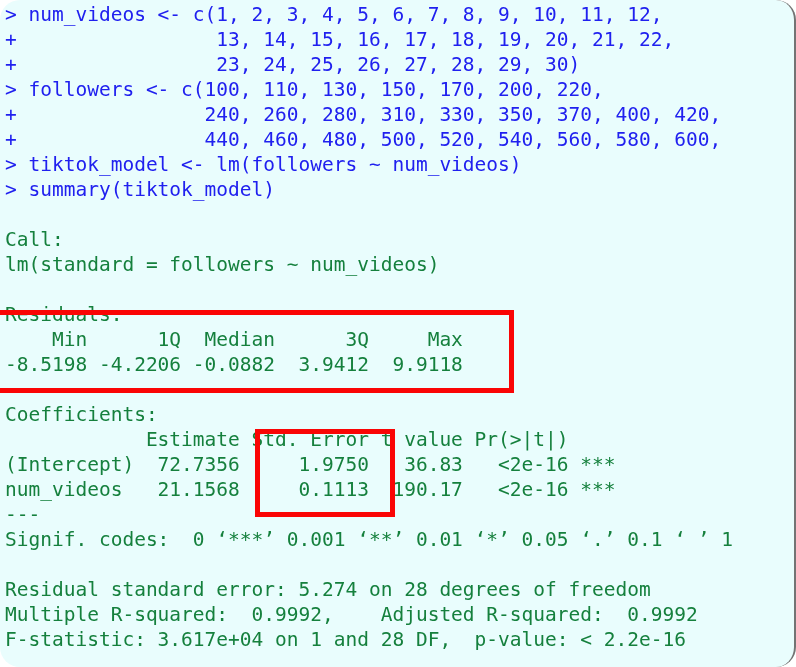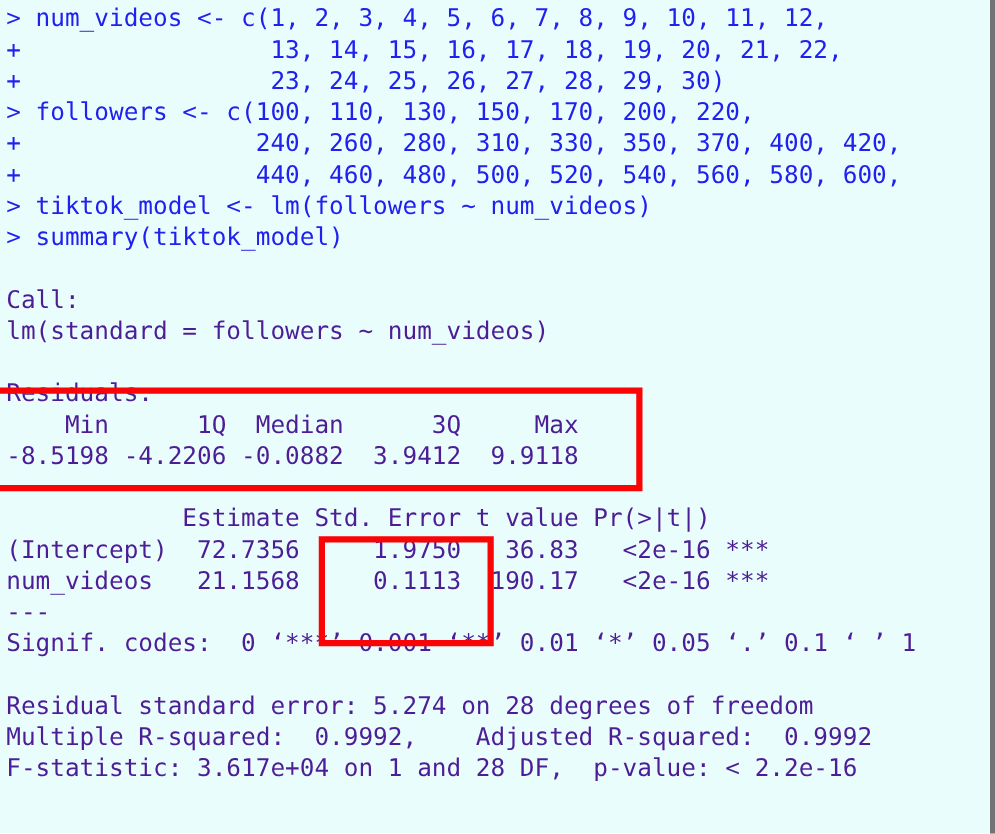--- a/index.html
+++ b/index.html
@@ -7,37 +7,38 @@
     margin: 0;
     padding: 0;
     background: #ffffff;
   }
   #console {
     position: relative;
     width: 796px;
     height: 667px;
     box-sizing: border-box;
     background: #e9fdfd;
-    border-right: 4px solid #737373;
+    border-right: 2px solid #737373;
     overflow: hidden;
     font-family: "DejaVu Sans Mono", "Liberation Mono", monospace;
     font-size: 19.5px;
     line-height: 25px;
     letter-spacing: 0px;
+    border-radius: 20px;
   }
   #lines {
     position: absolute;
     left: 5px;
     top: 2px;
     width: 790px;
   }
   .ln {
     height: 25px;
     white-space: pre;
-    color: #4c1d95;
+    color: #15803d;
     font-family: "DejaVu Sans Mono", "Liberation Mono", monospace;
   }
   .ln.input {
     color: #2020ef;
   }
   .ln.blank {
     color: transparent;
   }
   
   .hl {
@@ -74,20 +75,21 @@
       <div class="ln input">&gt; tiktok_model &lt;- lm(followers ~ num_videos)</div>
       <div class="ln input">&gt; summary(tiktok_model)</div>
       <div class="ln blank"> </div>
       <div class="ln output">Call:</div>
       <div class="ln output">lm(standard = followers ~ num_videos)</div>
       <div class="ln blank"> </div>
       <div class="ln output">Residuals:</div>
       <div class="ln output">    Min      1Q  Median      3Q     Max</div>
       <div class="ln output">-8.5198 -4.2206 -0.0882  3.9412  9.9118</div>
       <div class="ln blank"> </div>
+      <div class="ln output">Coefficients:</div>
       <div class="ln output">            Estimate Std. Error t value Pr(&gt;|t|)</div>
       <div class="ln output">(Intercept)  72.7356     1.9750   36.83   &lt;2e-16 ***</div>
       <div class="ln output">num_videos   21.1568     0.1113  190.17   &lt;2e-16 ***</div>
       <div class="ln output">---</div>
       <div class="ln output">Signif. codes:  0 ‘***’ 0.001 ‘**’ 0.01 ‘*’ 0.05 ‘.’ 0.1 ‘ ’ 1</div>
       <div class="ln blank"> </div>
       <div class="ln output">Residual standard error: 5.274 on 28 degrees of freedom</div>
       <div class="ln output">Multiple R-squared:  0.9992,    Adjusted R-squared:  0.9992</div>
       <div class="ln output">F-statistic: 3.617e+04 on 1 and 28 DF,  p-value: &lt; 2.2e-16</div>
     </div>

